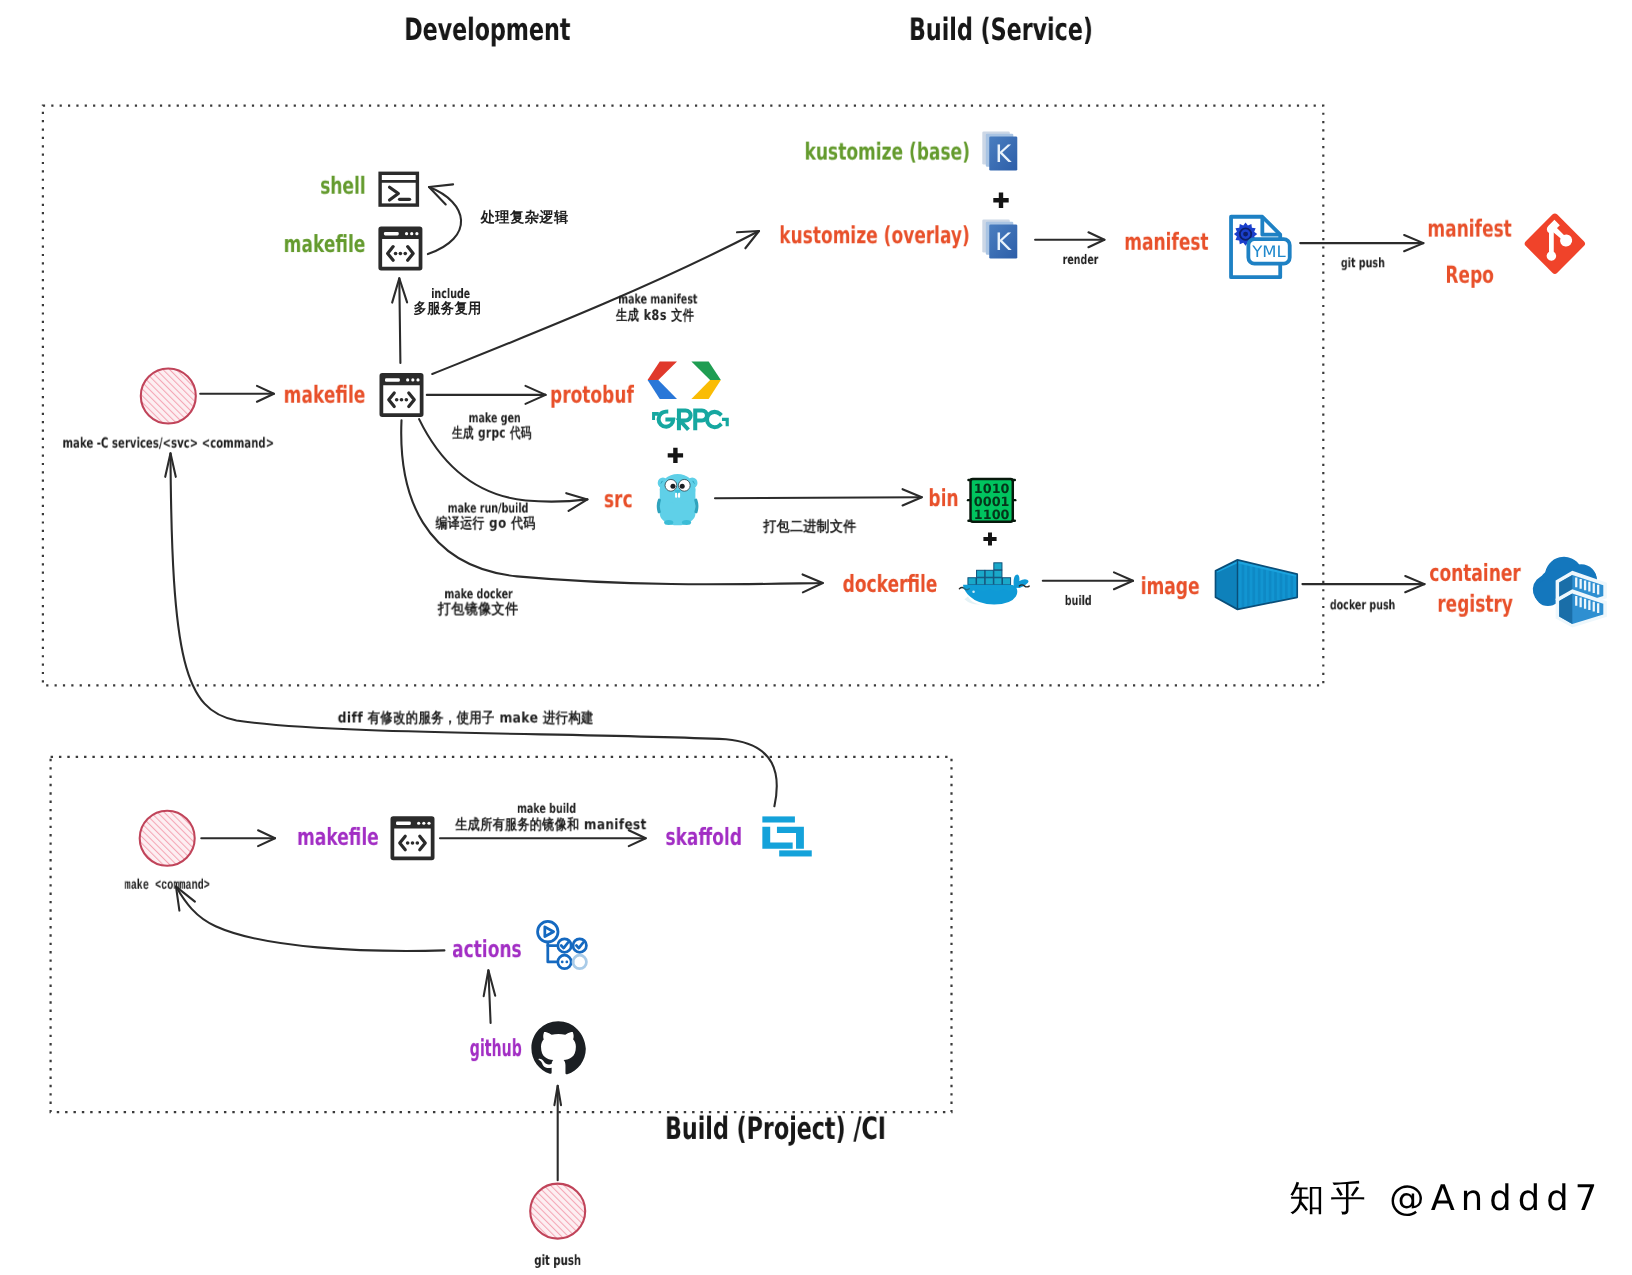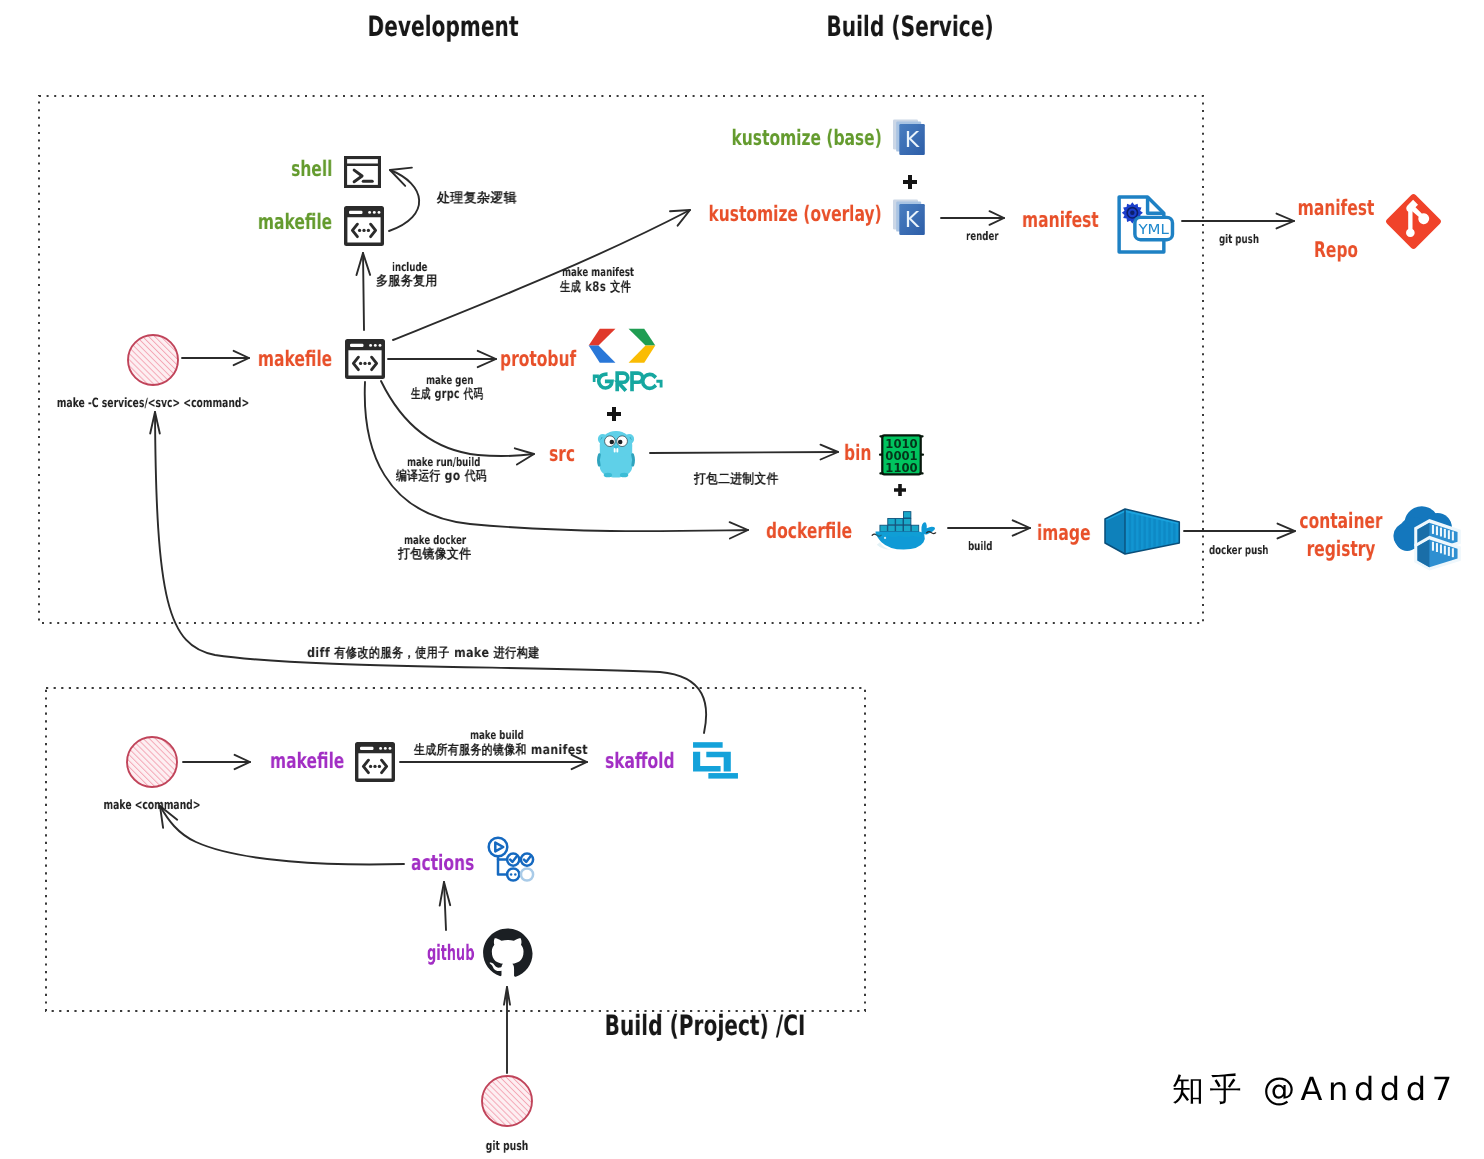--- a/index.html
+++ b/index.html
@@ -392,19 +392,19 @@
 <div class="tw" style="left:1341px;top:511px;transform:translateX(-50%);"><span class="t node orange" style="transform:scaleX(0.72);transform-origin:center top">container</span></div>
 <div class="tw" style="left:1341px;top:539px;transform:translateX(-50%);"><span class="t node orange" style="transform:scaleX(0.72);transform-origin:center top">registry</span></div>
 <div class="tw" style="left:966px;top:227px;"><span class="t anno" style="transform:scaleX(0.72);transform-origin:left top">render</span></div>
 <div class="tw" style="left:1219px;top:230px;"><span class="t anno" style="transform:scaleX(0.72);transform-origin:left top">git push</span></div>
 <div class="tw" style="left:968px;top:537px;"><span class="t anno" style="transform:scaleX(0.72);transform-origin:left top">build</span></div>
 <div class="tw" style="left:1209px;top:541px;"><span class="t anno" style="transform:scaleX(0.72);transform-origin:left top">docker push</span></div>
 <div class="tw" style="left:270px;top:751px;"><span class="t node purple" style="transform:scaleX(0.72);transform-origin:left top">makefile</span></div>
 <div class="tw" style="left:605px;top:751px;"><span class="t node purple" style="transform:scaleX(0.72);transform-origin:left top">skaffold</span></div>
 <div class="tw" style="left:411px;top:853px;"><span class="t node purple" style="transform:scaleX(0.72);transform-origin:left top">actions</span></div>
 <div class="tw" style="left:427px;top:943px;"><span class="t node purple" style="transform:scaleX(0.6);transform-origin:left top">github</span></div>
-<div class="tw" style="left:152px;top:796px;transform:translateX(-50%);"><span class="t annos" style="transform:scaleX(0.72);transform-origin:center top">make &lt;command&gt;</span></div>
+<div class="tw" style="left:152px;top:796px;transform:translateX(-50%);font-family:Liberation Mono, monospace;"><span class="t annos" style="transform:scaleX(0.72);transform-origin:center top">make &lt;command&gt;</span></div>
 <div class="tw" style="left:507px;top:1137px;transform:translateX(-50%);"><span class="t annos" style="transform:scaleX(0.72);transform-origin:center top">git push</span></div>
 <div class="tw" style="left:470px;top:726px;"><span class="t anno" style="transform:scaleX(0.72);transform-origin:left top">make build</span></div>
 <div class="tw" style="left:414px;top:741px;"><span class="t cn" style="transform:scaleX(0.83);transform-origin:left top">生成所有服务的镜像和 manifest</span></div>
 <div class="tw" style="left:307px;top:644px;"><span class="t cn" style="transform:scaleX(0.85);transform-origin:left top">diff 有修改的服务，使用子 make 进行构建</span></div>
 <div class="tw" style="right:26px;top:1073px;"><span class="t wm" style="transform:scaleX(1);transform-origin:right top">知乎 @Anddd7</span></div>
 </div>
 
 </body></html>

